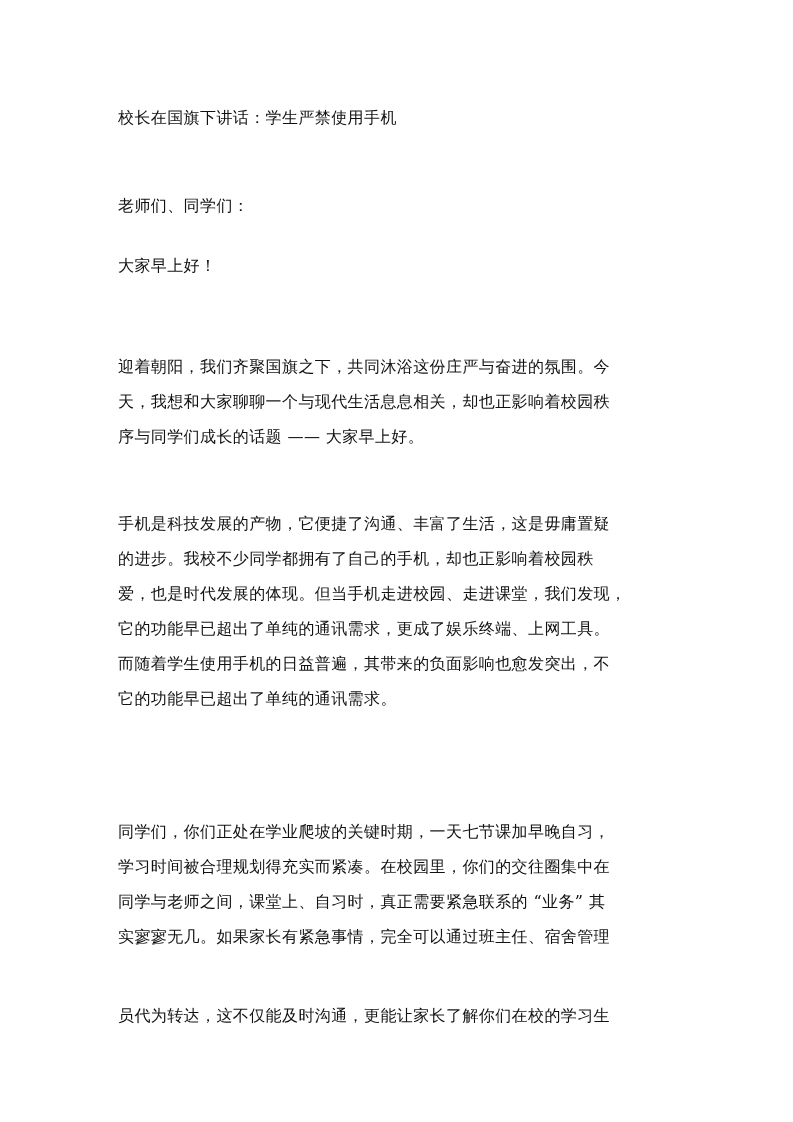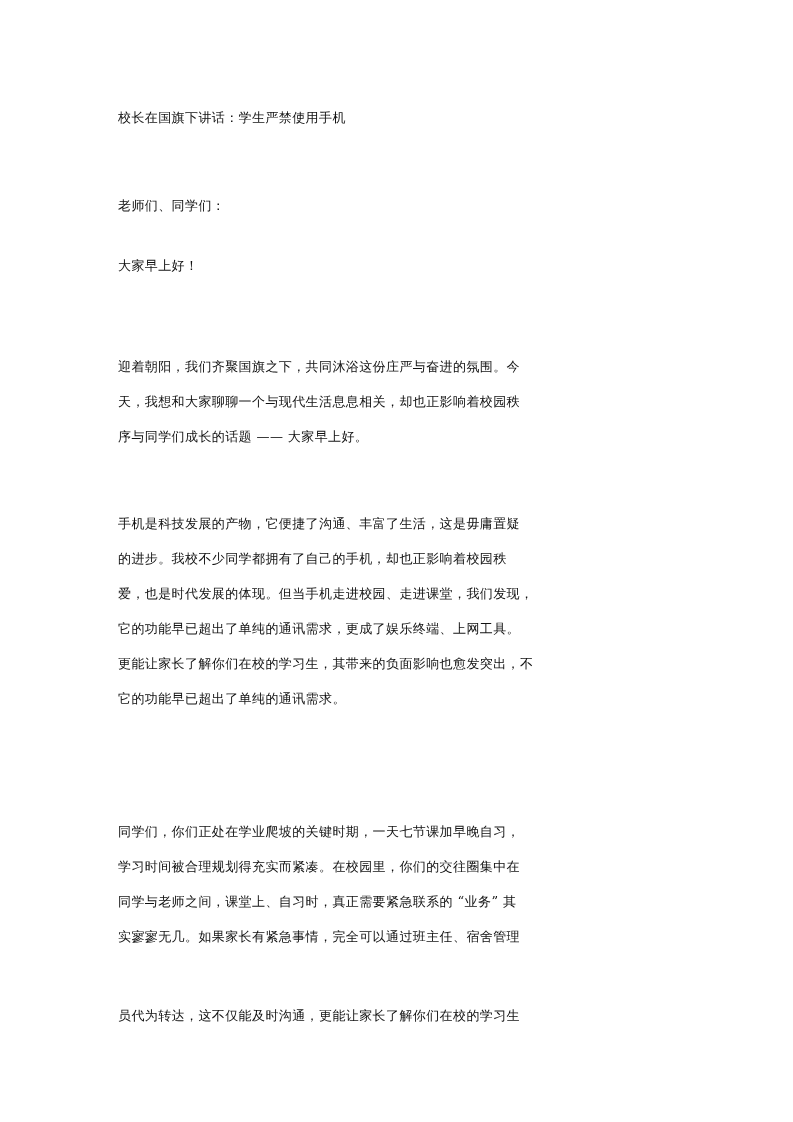--- a/index.html
+++ b/index.html
@@ -18,21 +18,21 @@
   .page {
     position: absolute;
     left: 118px;
     top: 0;
     width: 560px;
   }
   .line {
     position: absolute;
     left: 0;
     white-space: nowrap;
-    font-size: 13px;
+    font-size: 16px;
     line-height: 24px;
     letter-spacing: 0.4px;
   }
 </style>
 </head>
 <body>
 
 <div class="page">
   <div class="line" style="top:106px">校长在国旗下讲话：学生严禁使用手机</div>
 
@@ -44,21 +44,21 @@
     <div class="line" style="top:355px">迎着朝阳，我们齐聚国旗之下，共同沐浴这份庄严与奋进的氛围。今</div>
     <div class="line" style="top:390px">天，我想和大家聊聊一个与现代生活息息相关，却也正影响着校园秩</div>
     <div class="line" style="top:425px">序与同学们成长的话题 —— 大家早上好。</div>
   </div>
 
   <div>
     <div class="line" style="top:512px">手机是科技发展的产物，它便捷了沟通、丰富了生活，这是毋庸置疑</div>
     <div class="line" style="top:547px">的进步。我校不少同学都拥有了自己的手机，却也正影响着校园秩</div>
     <div class="line" style="top:582px">爱，也是时代发展的体现。但当手机走进校园、走进课堂，我们发现，</div>
     <div class="line" style="top:617px">它的功能早已超出了单纯的通讯需求，更成了娱乐终端、上网工具。</div>
-    <div class="line" style="top:652px">更能让家长了解你们在校的学习生，其带来的负面影响也愈发突出，不</div>
+    <div class="line" style="top:652px">而随着学生使用手机的日益普遍，其带来的负面影响也愈发突出，不</div>
     <div class="line" style="top:687px">它的功能早已超出了单纯的通讯需求。</div>
   </div>
 
   <div>
     <div class="line" style="top:820px">同学们，你们正处在学业爬坡的关键时期，一天七节课加早晚自习，</div>
     <div class="line" style="top:855px">学习时间被合理规划得充实而紧凑。在校园里，你们的交往圈集中在</div>
     <div class="line" style="top:890px">同学与老师之间，课堂上、自习时，真正需要紧急联系的 “业务” 其</div>
     <div class="line" style="top:925px">实寥寥无几。如果家长有紧急事情，完全可以通过班主任、宿舍管理</div>
     <div class="line" style="top:1004px">员代为转达，这不仅能及时沟通，更能让家长了解你们在校的学习生</div>
   </div>

